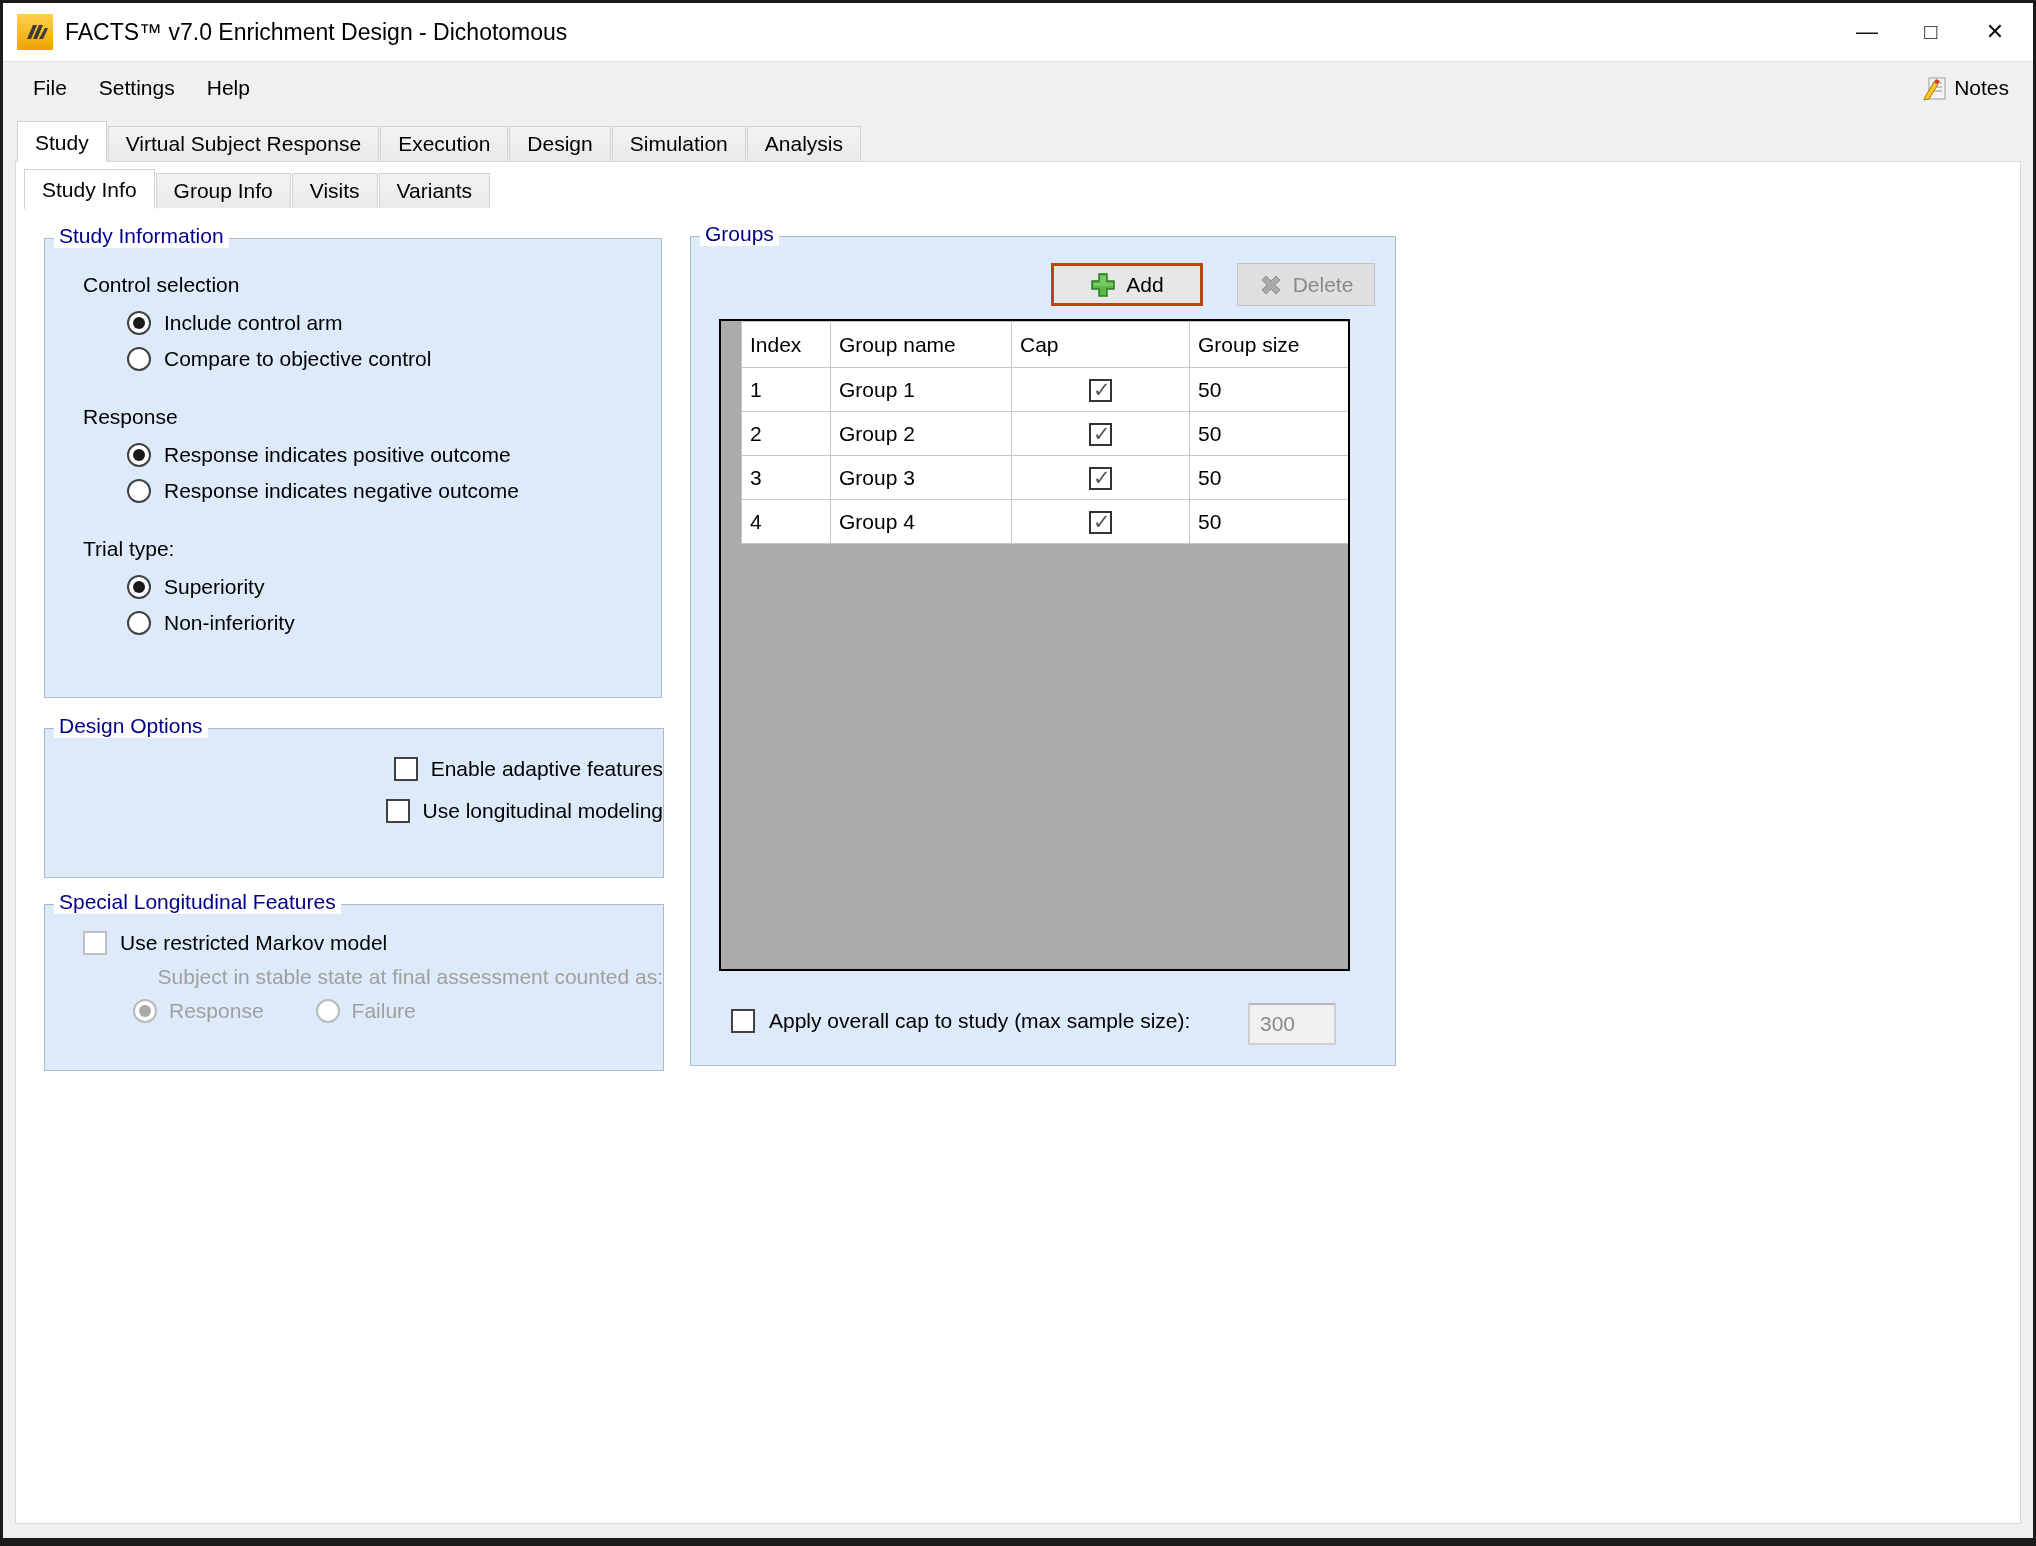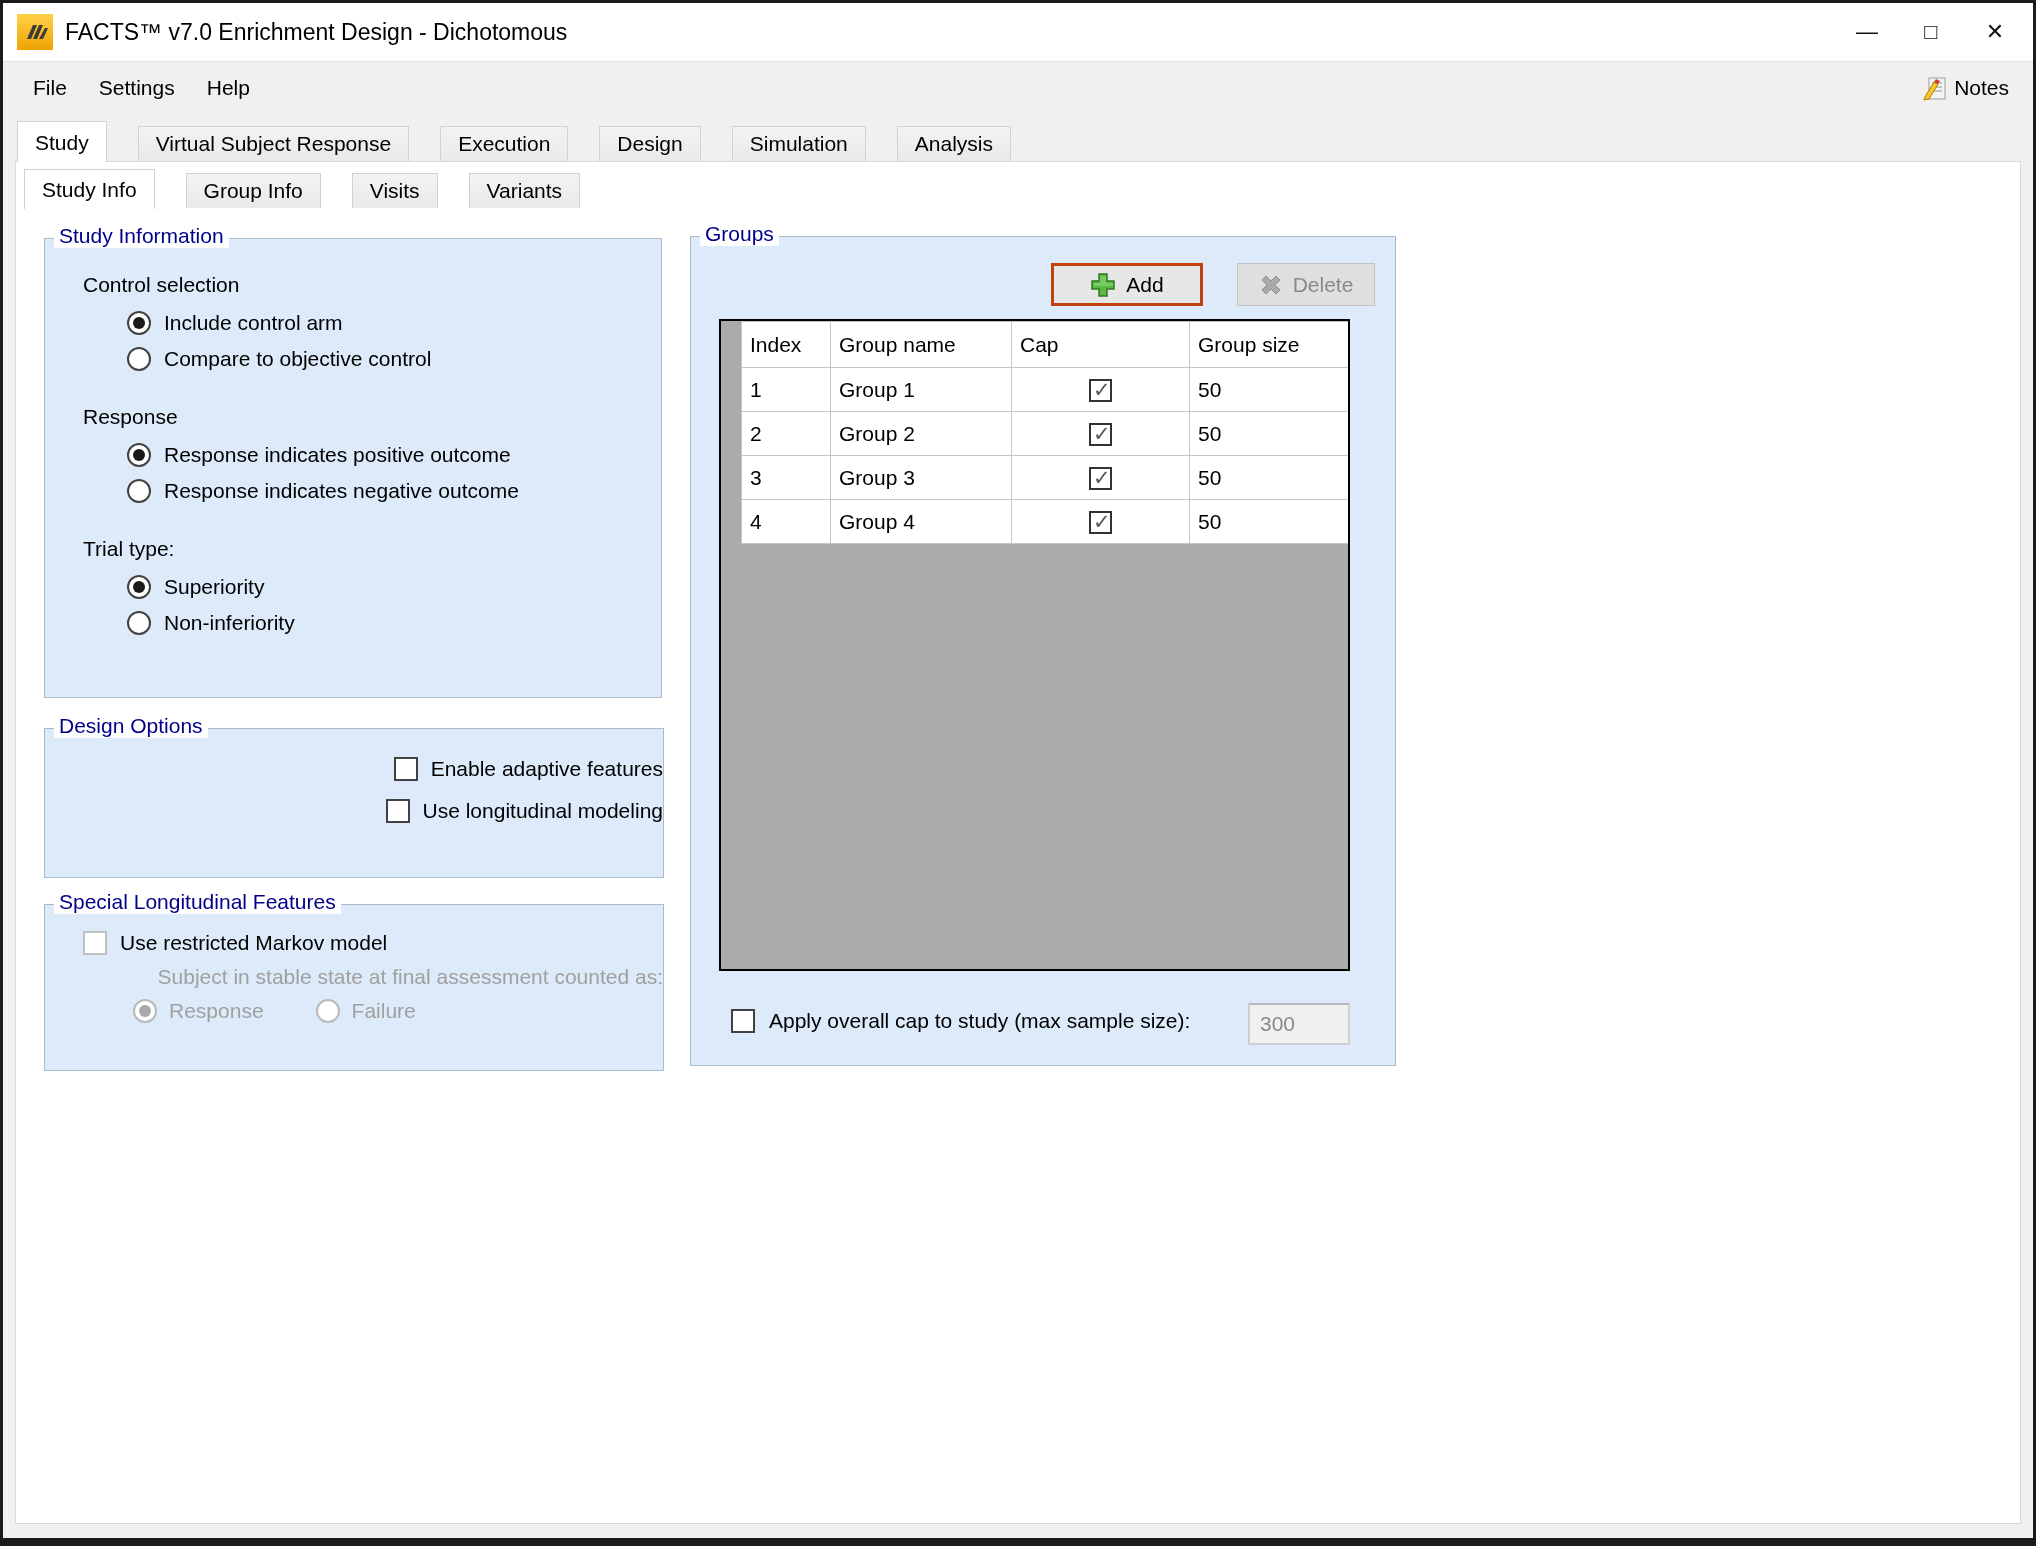--- a/index.html
+++ b/index.html
@@ -14,21 +14,21 @@
   .app-icon { width:36px; height:36px; margin-right:12px; flex:0 0 auto; }
   .title-text { font-size:23px; color:#000; }
   .win-controls { margin-left:auto; display:flex; height:100%; }
   .win-btn { width:64px; height:100%; display:flex; align-items:center; justify-content:center; font-size:22px; color:#111; cursor:default; }
   
   .menubar { height:53px; background:#f0f0f0; border-top:1px solid #e2e2e2; display:flex; align-items:center; padding:0 14px; flex:0 0 auto; }
   .menu-item { font-size:21px; padding:8px 16px; color:#000; }
   .notes-btn { margin-left:auto; display:flex; align-items:center; gap:6px; font-size:21px; padding:4px 10px; }
   
   .tab-region { flex:1 1 auto; background:#f0f0f0; padding:6px 12px 14px 12px; display:flex; flex-direction:column; }
-  .main-tabs, .sub-tabs { display:flex; align-items:flex-end;gap:30px; }
+  .main-tabs, .sub-tabs { display:flex; align-items:flex-end; }
   .main-tabs { height:41px; padding-left:2px; position:relative; z-index:3; }
   .tab {
     height:35px; line-height:33px; padding:0 17px; font-size:21px;
     background:linear-gradient(#f3f3f3,#e9e9e9);
     border:1px solid #d2d2d2; border-bottom:none; margin-right:1px; white-space:nowrap;
   }
   .tab.active { background:#fff; height:41px; line-height:41px; border-color:#d2d2d2; margin-bottom:-1px; position:relative; z-index:4; }
   .page {
     flex:1 1 auto; background:#fff; border:1px solid #d9d9d9; position:relative;
   }
@@ -58,21 +58,21 @@
   .table-wrap { position:absolute; left:28px; top:82px; width:631px; height:652px; background:#ababab; border:2px solid #000; overflow:hidden; }
   table.grid { border-collapse:collapse; width:100%; table-layout:fixed; background:#a16207;margin-left:20px; }
   table.grid th, table.grid td { border:1px solid #c6c6c6; font-size:21px; font-weight:normal; text-align:left; padding:0 8px; height:44px; background:#fff; }
   table.grid th { height:46px; }
   table.grid .c-cap { text-align:center; }
   table.grid th.c-cap { text-align:left; }
   .grid-cb { width:23px; height:23px; border:2px solid #333; background:#fff; display:inline-block; position:relative; vertical-align:middle; }
   .grid-cb.checked::after { content:"✓"; position:absolute; left:2px; top:-3px; font-size:21px; color:#555; }
   .cap-row { position:absolute; left:40px; top:772px; display:flex; align-items:center; gap:14px; }
   .cap-input {
-    position:absolute; left:557px; top:766px; width:102px; height:42px;
+    position:absolute; left:557px; top:766px; width:88px; height:42px;
     border:2px solid #cfcfcf; border-top-color:#b8b8b8; background:#f0f0f0;
     font-size:21px; color:#8a8a8a; padding:18px 10px; font-family:"Liberation Sans","DejaVu Sans",sans-serif;
   }
   
   .inner { padding:34px 0 0 38px; display:flex; flex-direction:column; }
   .sect-label { margin-bottom:14px; }
   .opt { padding-left:44px; margin-bottom:12px; }
   .gap { height:22px; }
 </style>
 </head>

